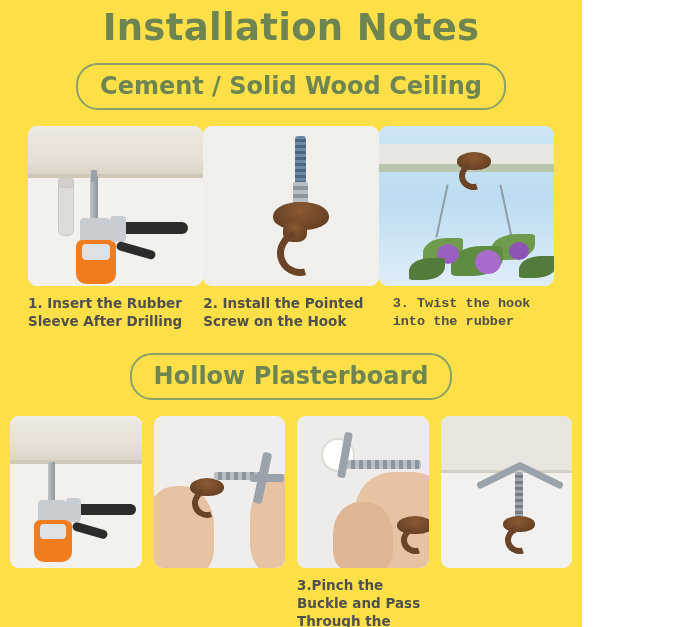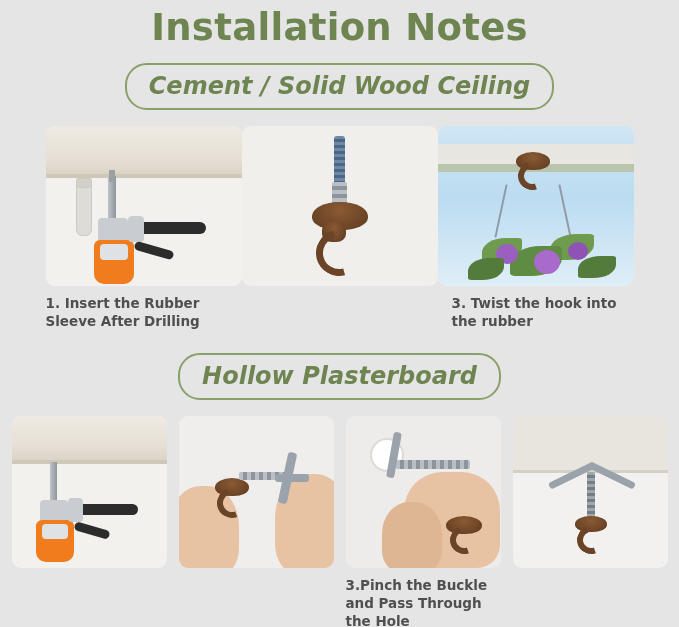--- a/index.html
+++ b/index.html
@@ -4,73 +4,72 @@
 <style>
   * { box-sizing: border-box; }
   html, body {
     margin: 0; padding: 0;
     width: 679px; height: 627px;
     background: #ffffff;
     font-family: "Liberation Sans", sans-serif;
   }
   .page {
     position: relative;
-    width: 679px; height: 627px;
-    background: #e5e5e5;
+    width: 582px; height: 627px;
+    background: #fde047;
     overflow: hidden;
   }
   .title {
     text-align: center;
     font-size: 37px;
     font-weight: bold;
     color: #6e8552;
     letter-spacing: 0.3px;
     margin-top: 6px;
     font-family: "DejaVu Sans", sans-serif;
   }
   .pill-wrap {
     display: flex;
     justify-content: center;
     margin-top: 14px;
-    font-style: italic;
   }
   .pill {
     border: 2px solid #8aa06a;
     border-radius: 22px;
     padding: 7px 22px 8px 22px;
     font-size: 24px;
     font-weight: bold;
     color: #6e8552;
     font-family: "DejaVu Sans", sans-serif;
   }
   .row {
     display: flex;
     justify-content: center;
     margin-top: 16px;
-    padding: 0 20px;
+    padding: 0 28px;
   }
   .cell3 { width: 196px; }
   .cell4 { width: 155px; }
   .photo {
     border-radius: 9px;
     overflow: hidden;
     position: relative;
     background: #e9e9e7;
   }
   .cell3 .photo { height: 160px; }
   .cell4 .photo { height: 152px; }
   .caption {
     margin-top: 9px;
     font-size: 13.5px;
     line-height: 1.33;
     color: #4f4f4f;
     font-weight: bold;
     font-family: "DejaVu Sans", sans-serif;
   }
-  .cap-indent { padding-left: 14px; }
+  .cap-indent { padding-left: 14px; font-family: Liberation Mono, monospace; }
   .sec2-title-wrap { margin-top: 22px; }
 
   
   .ceil-plank {
     position: absolute; left: 0; right: 0; top: 0; height: 46px;
     background: linear-gradient(180deg,#efeae2 0%,#e6e0d6 60%,#d8d1c4 100%);
   }
   .ceil-plank:after {
     content: ""; position: absolute; left: 0; right: 0; bottom: 0; height: 4px;
     background: #cfc7b8;
@@ -192,20 +191,21 @@
 
     <div class="cell3">
       <div class="photo">
         <div class="wall-plain"></div>
         <div class="screw-blue" style="left:92px;top:10px;width:11px;height:58px;border-radius:3px;"></div>
         <div class="screw" style="left:90px;top:56px;width:15px;height:26px;background:repeating-linear-gradient(180deg,#b9bfc5 0 4px,#8d949b 4px 8px);"></div>
         <div class="hook-base" style="left:70px;top:76px;width:56px;height:28px;"></div>
         <div class="hook-base" style="left:80px;top:96px;width:24px;height:20px;border-radius:40%;"></div>
         <div class="hook-body" style="left:74px;top:104px;width:46px;height:46px;transform:rotate(30deg);"></div>
       </div>
+      <div class="caption">2. Install the Pointed Screw on the Hook</div>
     </div>
 
     <div class="cell3">
       <div class="photo">
         <div class="sky"></div>
         <div style="position:absolute;left:0;right:0;top:36px;height:10px;background:#b9c6ad;"></div>
         <div style="position:absolute;left:0;right:0;top:18px;height:20px;background:#e7e6e0;"></div>
         <div class="hook-base" style="left:78px;top:26px;width:34px;height:18px;"></div>
         <div class="hook-body" style="left:80px;top:36px;width:28px;height:28px;border-width:6px;transform:rotate(25deg);"></div>
         <div class="wire" style="left:62px;top:58px;width:2px;height:54px;transform:rotate(12deg);"></div>

